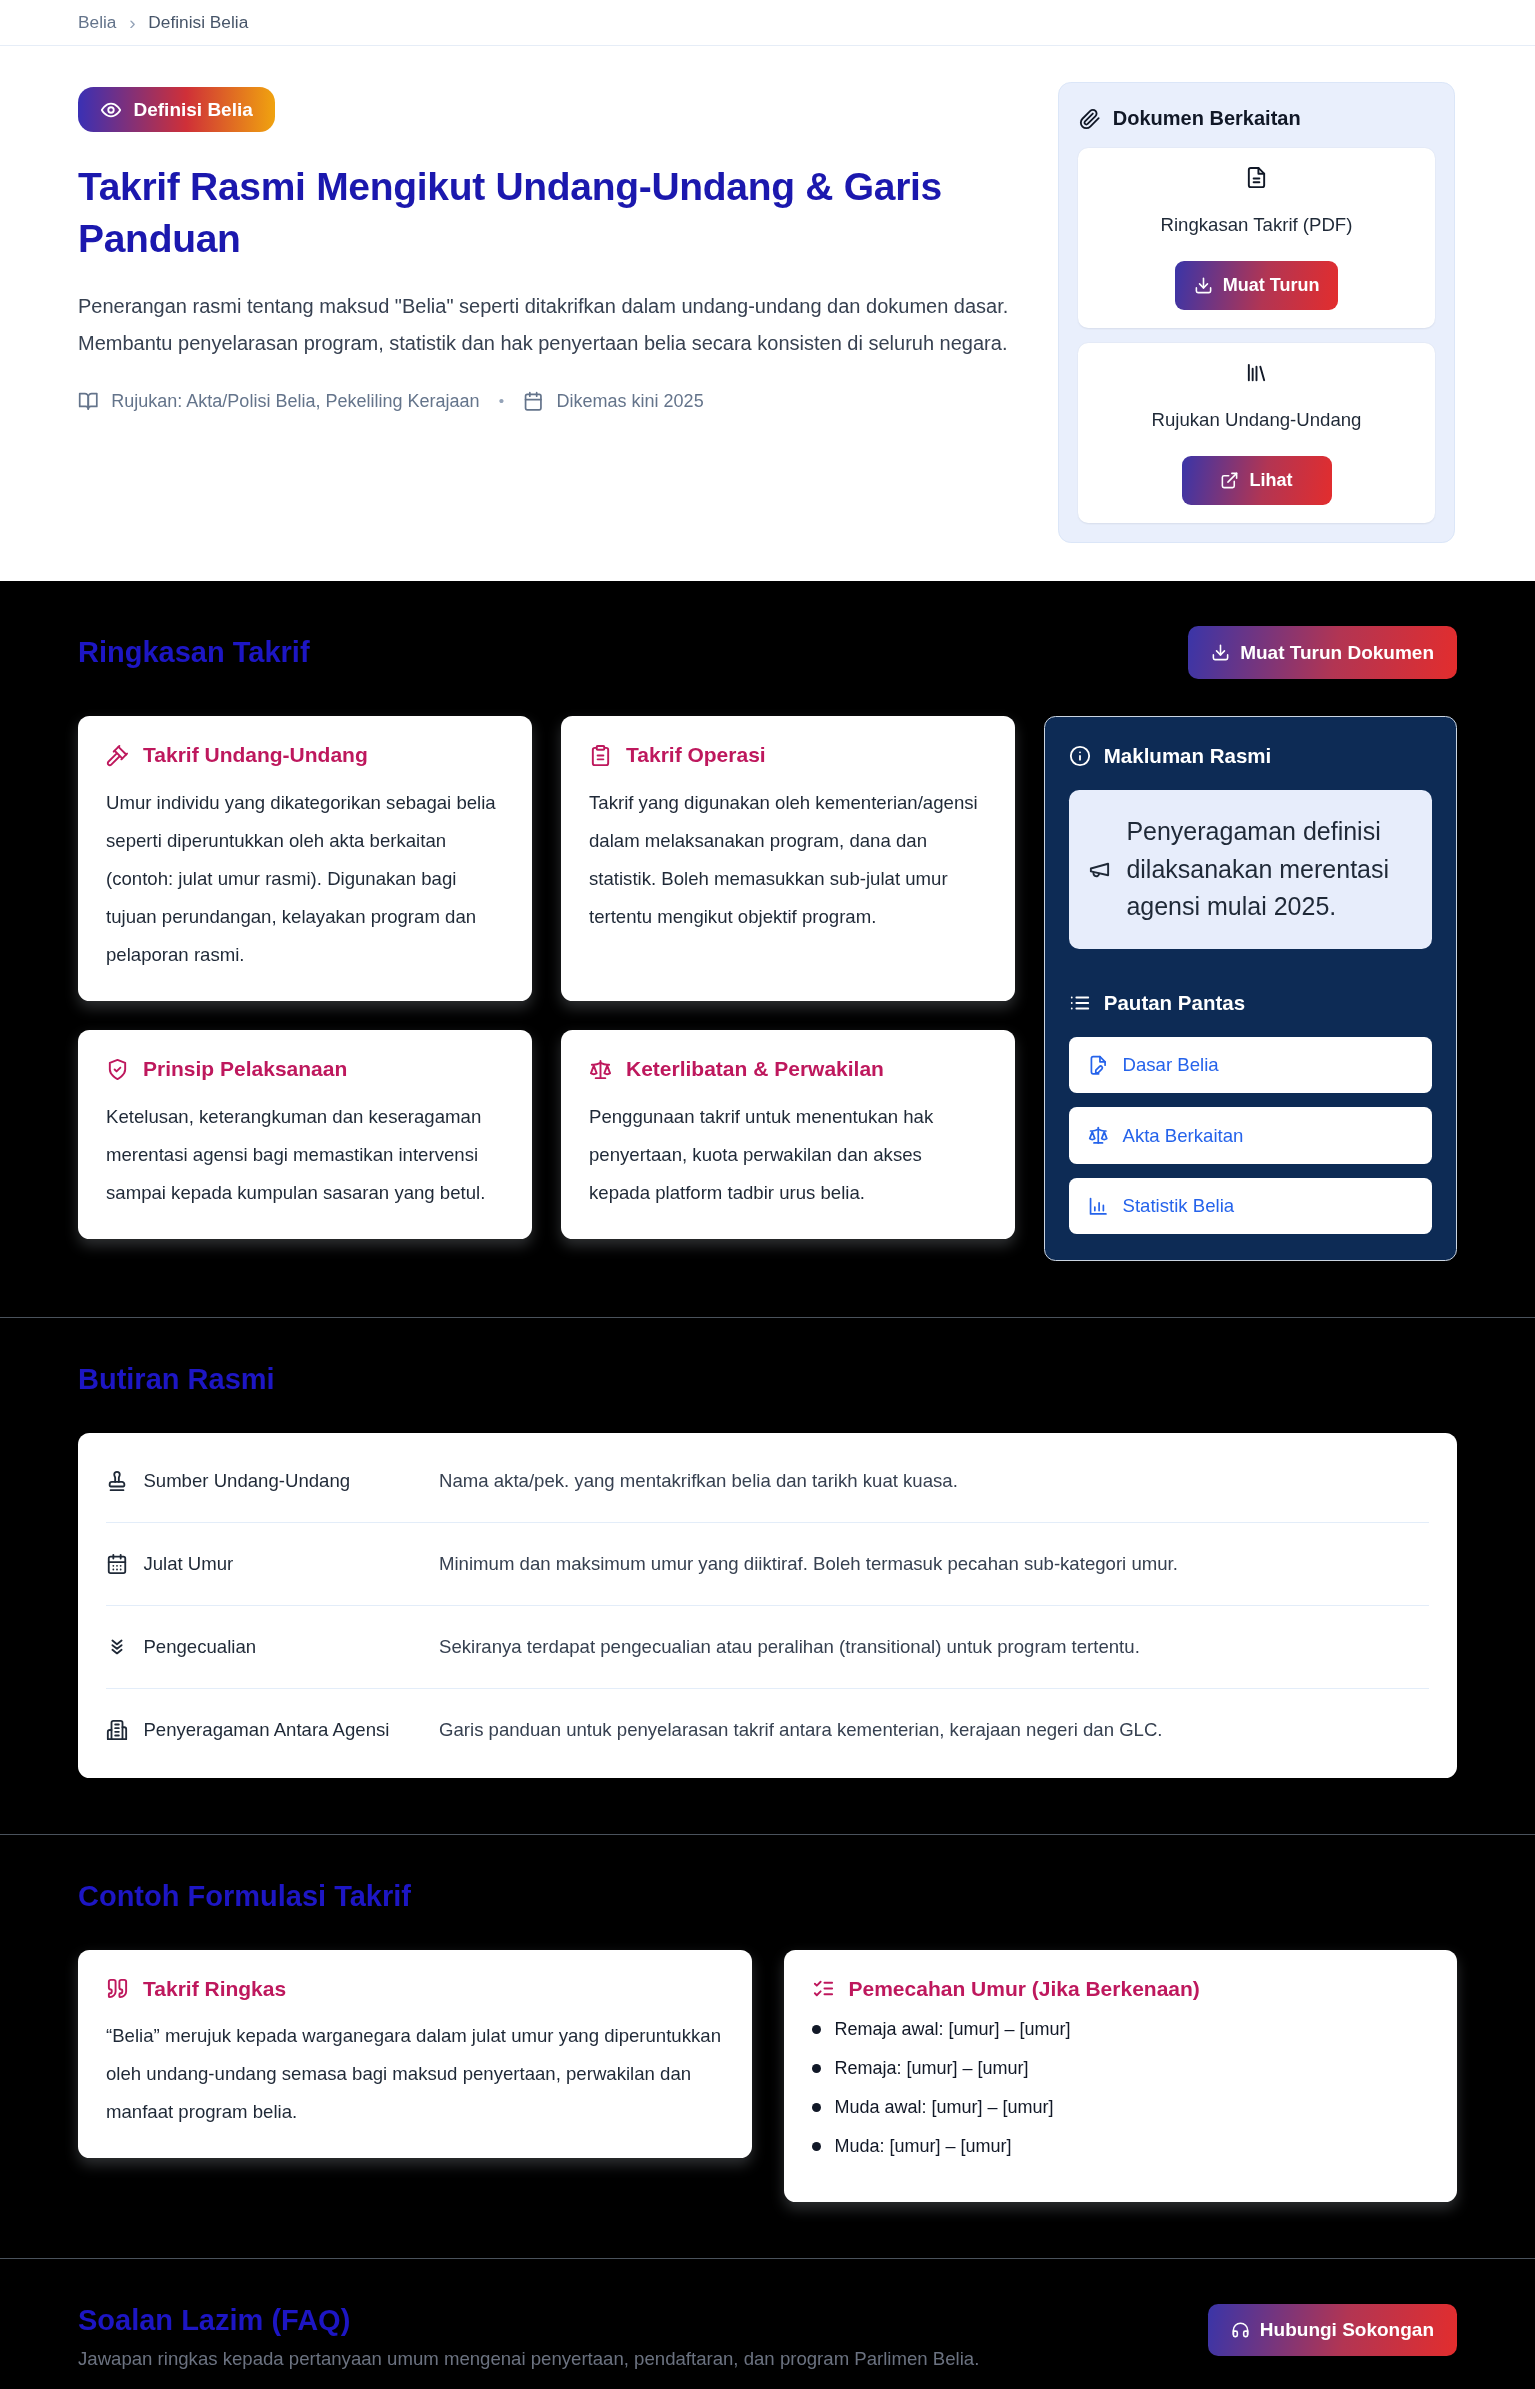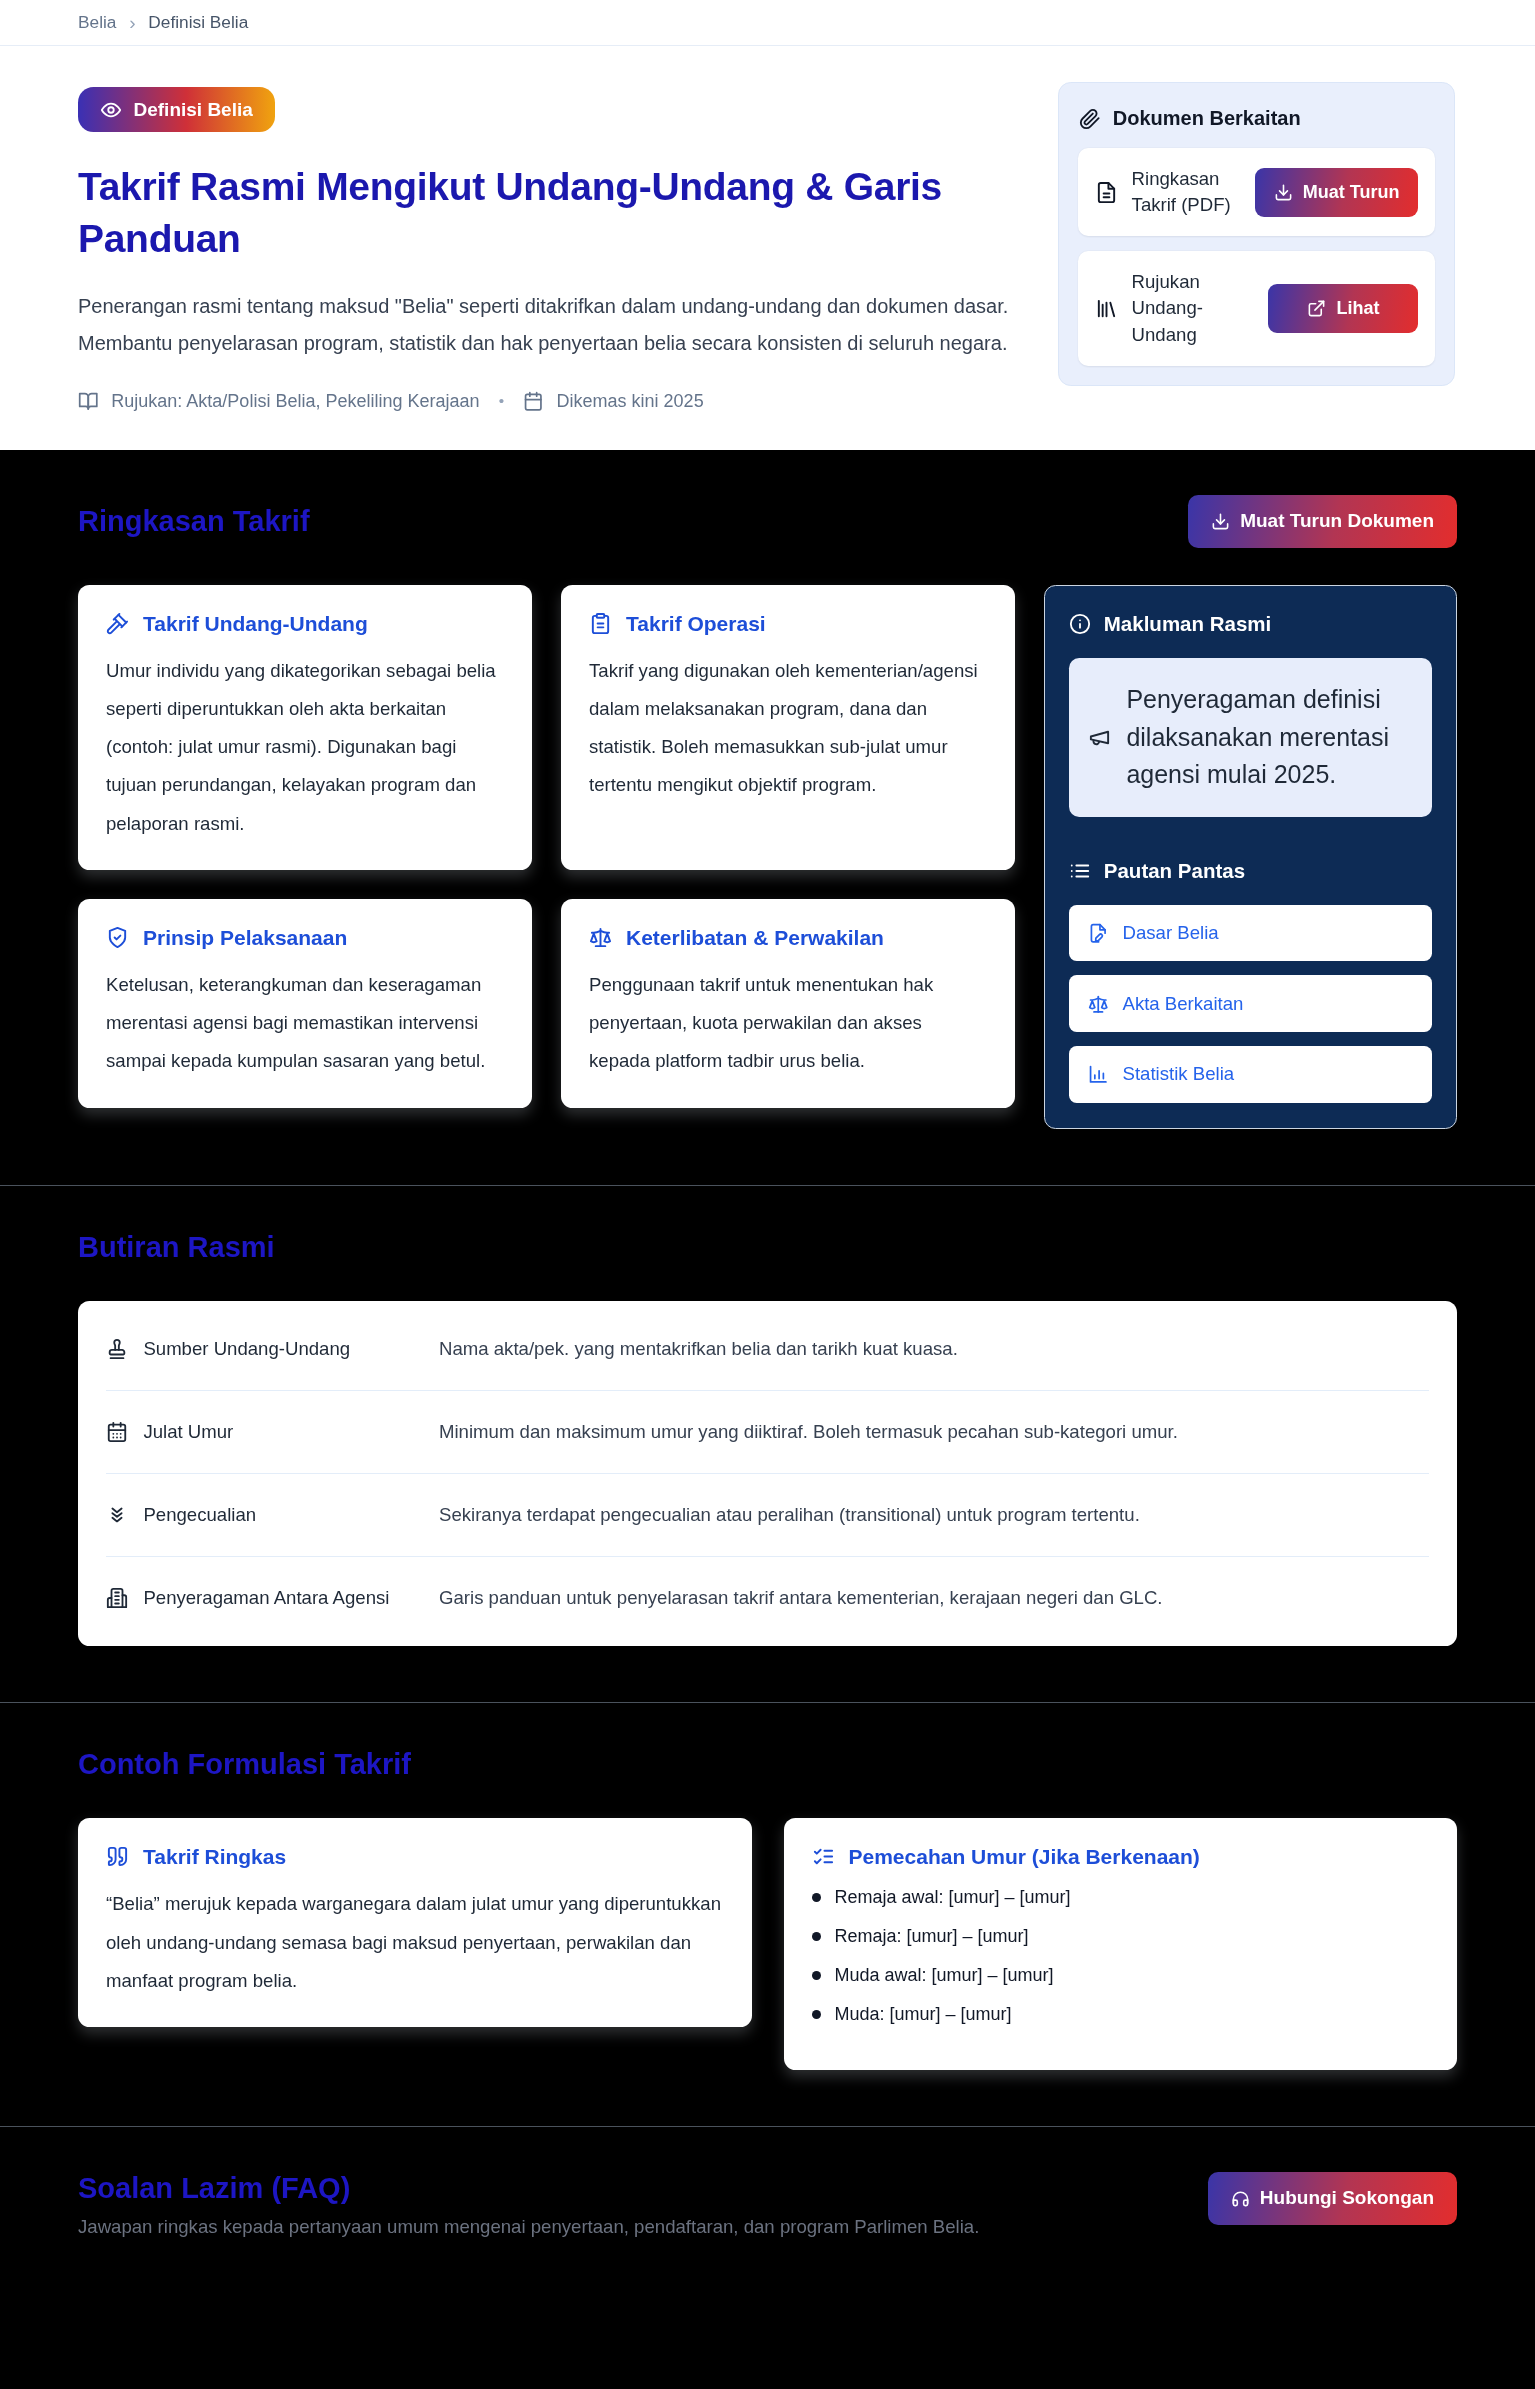--- a/index.html
+++ b/index.html
@@ -46,22 +46,23 @@
 
   .docs {
     width: 397px; flex-shrink: 0;
     background: #e9effc; border: 1.3px solid #dbe6f8; border-radius: 12.8px;
     padding: 19px; margin-top: -5.1px;
   }
   .docs-title { display: flex; align-items: center; gap: 11.5px; font-size: 20px; font-weight: bold; color: #111827; margin: 5.1px 1.3px 18px; }
   .docs-title svg { width: 22px; height: 22px; color: #111827; }
   .doc-item {
     background: #fff; border-radius: 10.2px; padding: 18px 16.6px;
-    display: flex; align-items: center; gap: 14px; margin-bottom: 15.4px;
+    display: flex; align-items: center; gap: 23px; margin-bottom: 15.4px;
     box-shadow: 0 0.6px 1.9px rgba(15,23,42,.08);
+    flex-direction: column;
   }
   .doc-item:last-child { margin-bottom: 0; }
   .doc-item > svg { width: 23px; height: 23px; color: #111827; flex-shrink: 0; }
   .doc-label { flex: 1; font-size: 18.6px; color: #1f2937; line-height: 1.4; }
 
   .grad { background: linear-gradient(100deg, #3a35a8 0%, #b23553 55%, #e32d2d 100%); }
   .btn {
     display: inline-flex; align-items: center; justify-content: center; gap: 10.2px;
     color: #fff; font-weight: bold; font-size: 18px;
     border: none; border-radius: 9px; padding: 14px 19px; cursor: pointer;
@@ -76,21 +77,21 @@
   .sec-head { display: flex; justify-content: space-between; align-items: center; margin-bottom: 37px; }
   .btn.big { font-size: 19px; padding: 15.4px 23px; border-radius: 10.2px; }
 
   .ring-grid { display: flex; gap: 29px; align-items: flex-start; }
   .ring-cards { flex: 1; display: grid; grid-template-columns: 1fr 1fr; gap: 29px; }
 
   .card {
     background: #fff; border-radius: 11.5px; padding: 27px 28px;
     box-shadow: 0 6.4px 14px rgba(203,213,225,.22);
   }
-  .card h3 { display: flex; align-items: center; gap: 14px; font-size: 21px; color: #1d4ed8; margin: 0 0 16.6px; }
+  .card h3 { display: flex; align-items: center; gap: 14px; font-size: 21px; color: #be185d; margin: 0 0 16.6px; }
   .card h3 svg { width: 23px; height: 23px; flex-shrink: 0; }
   .card p { margin: 0; font-size: 18.6px; line-height: 2.05; color: #1f2937; }
 
   .panel {
     width: 413px; flex-shrink: 0;
     background: #0d2b55; border: 1.3px solid #cbd5e1; border-radius: 11.5px;
     padding: 25.6px 24px; color: #fff;
   }
   .panel-title { display: flex; align-items: center; gap: 12.8px; font-size: 20.5px; font-weight: bold; margin: 1.3px 0 22px; }
   .panel-title svg { width: 22px; height: 22px; }

